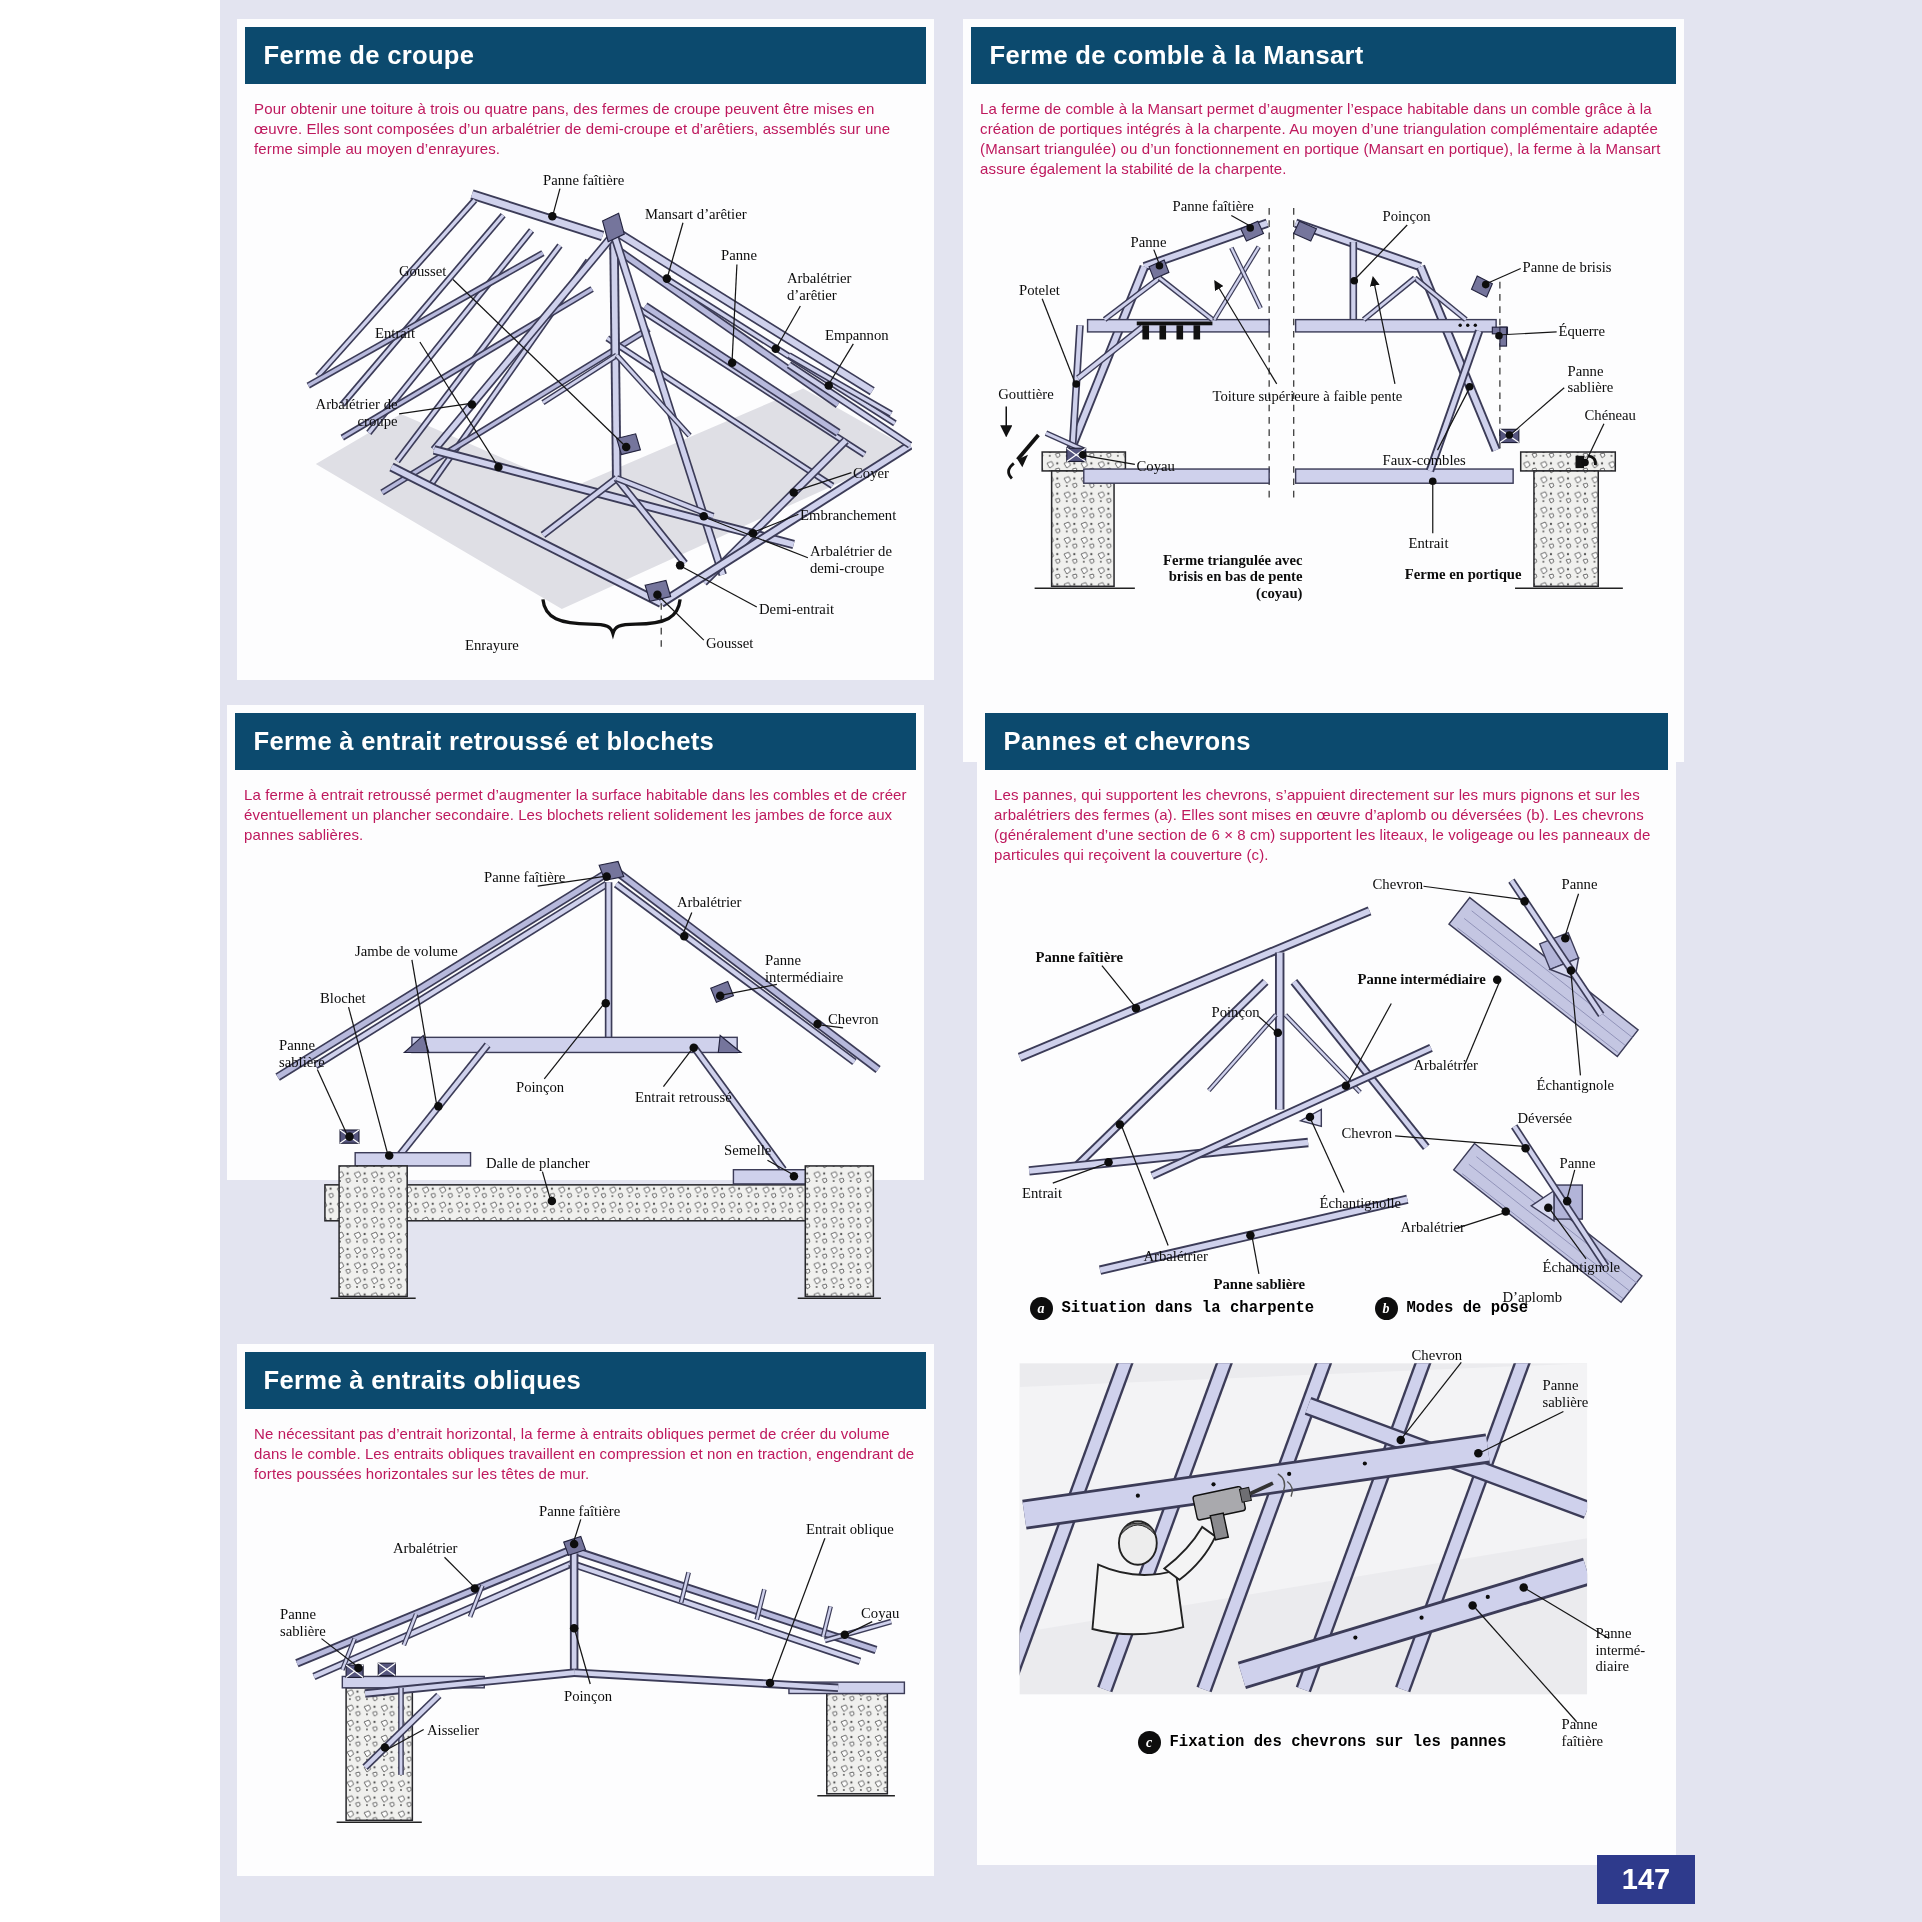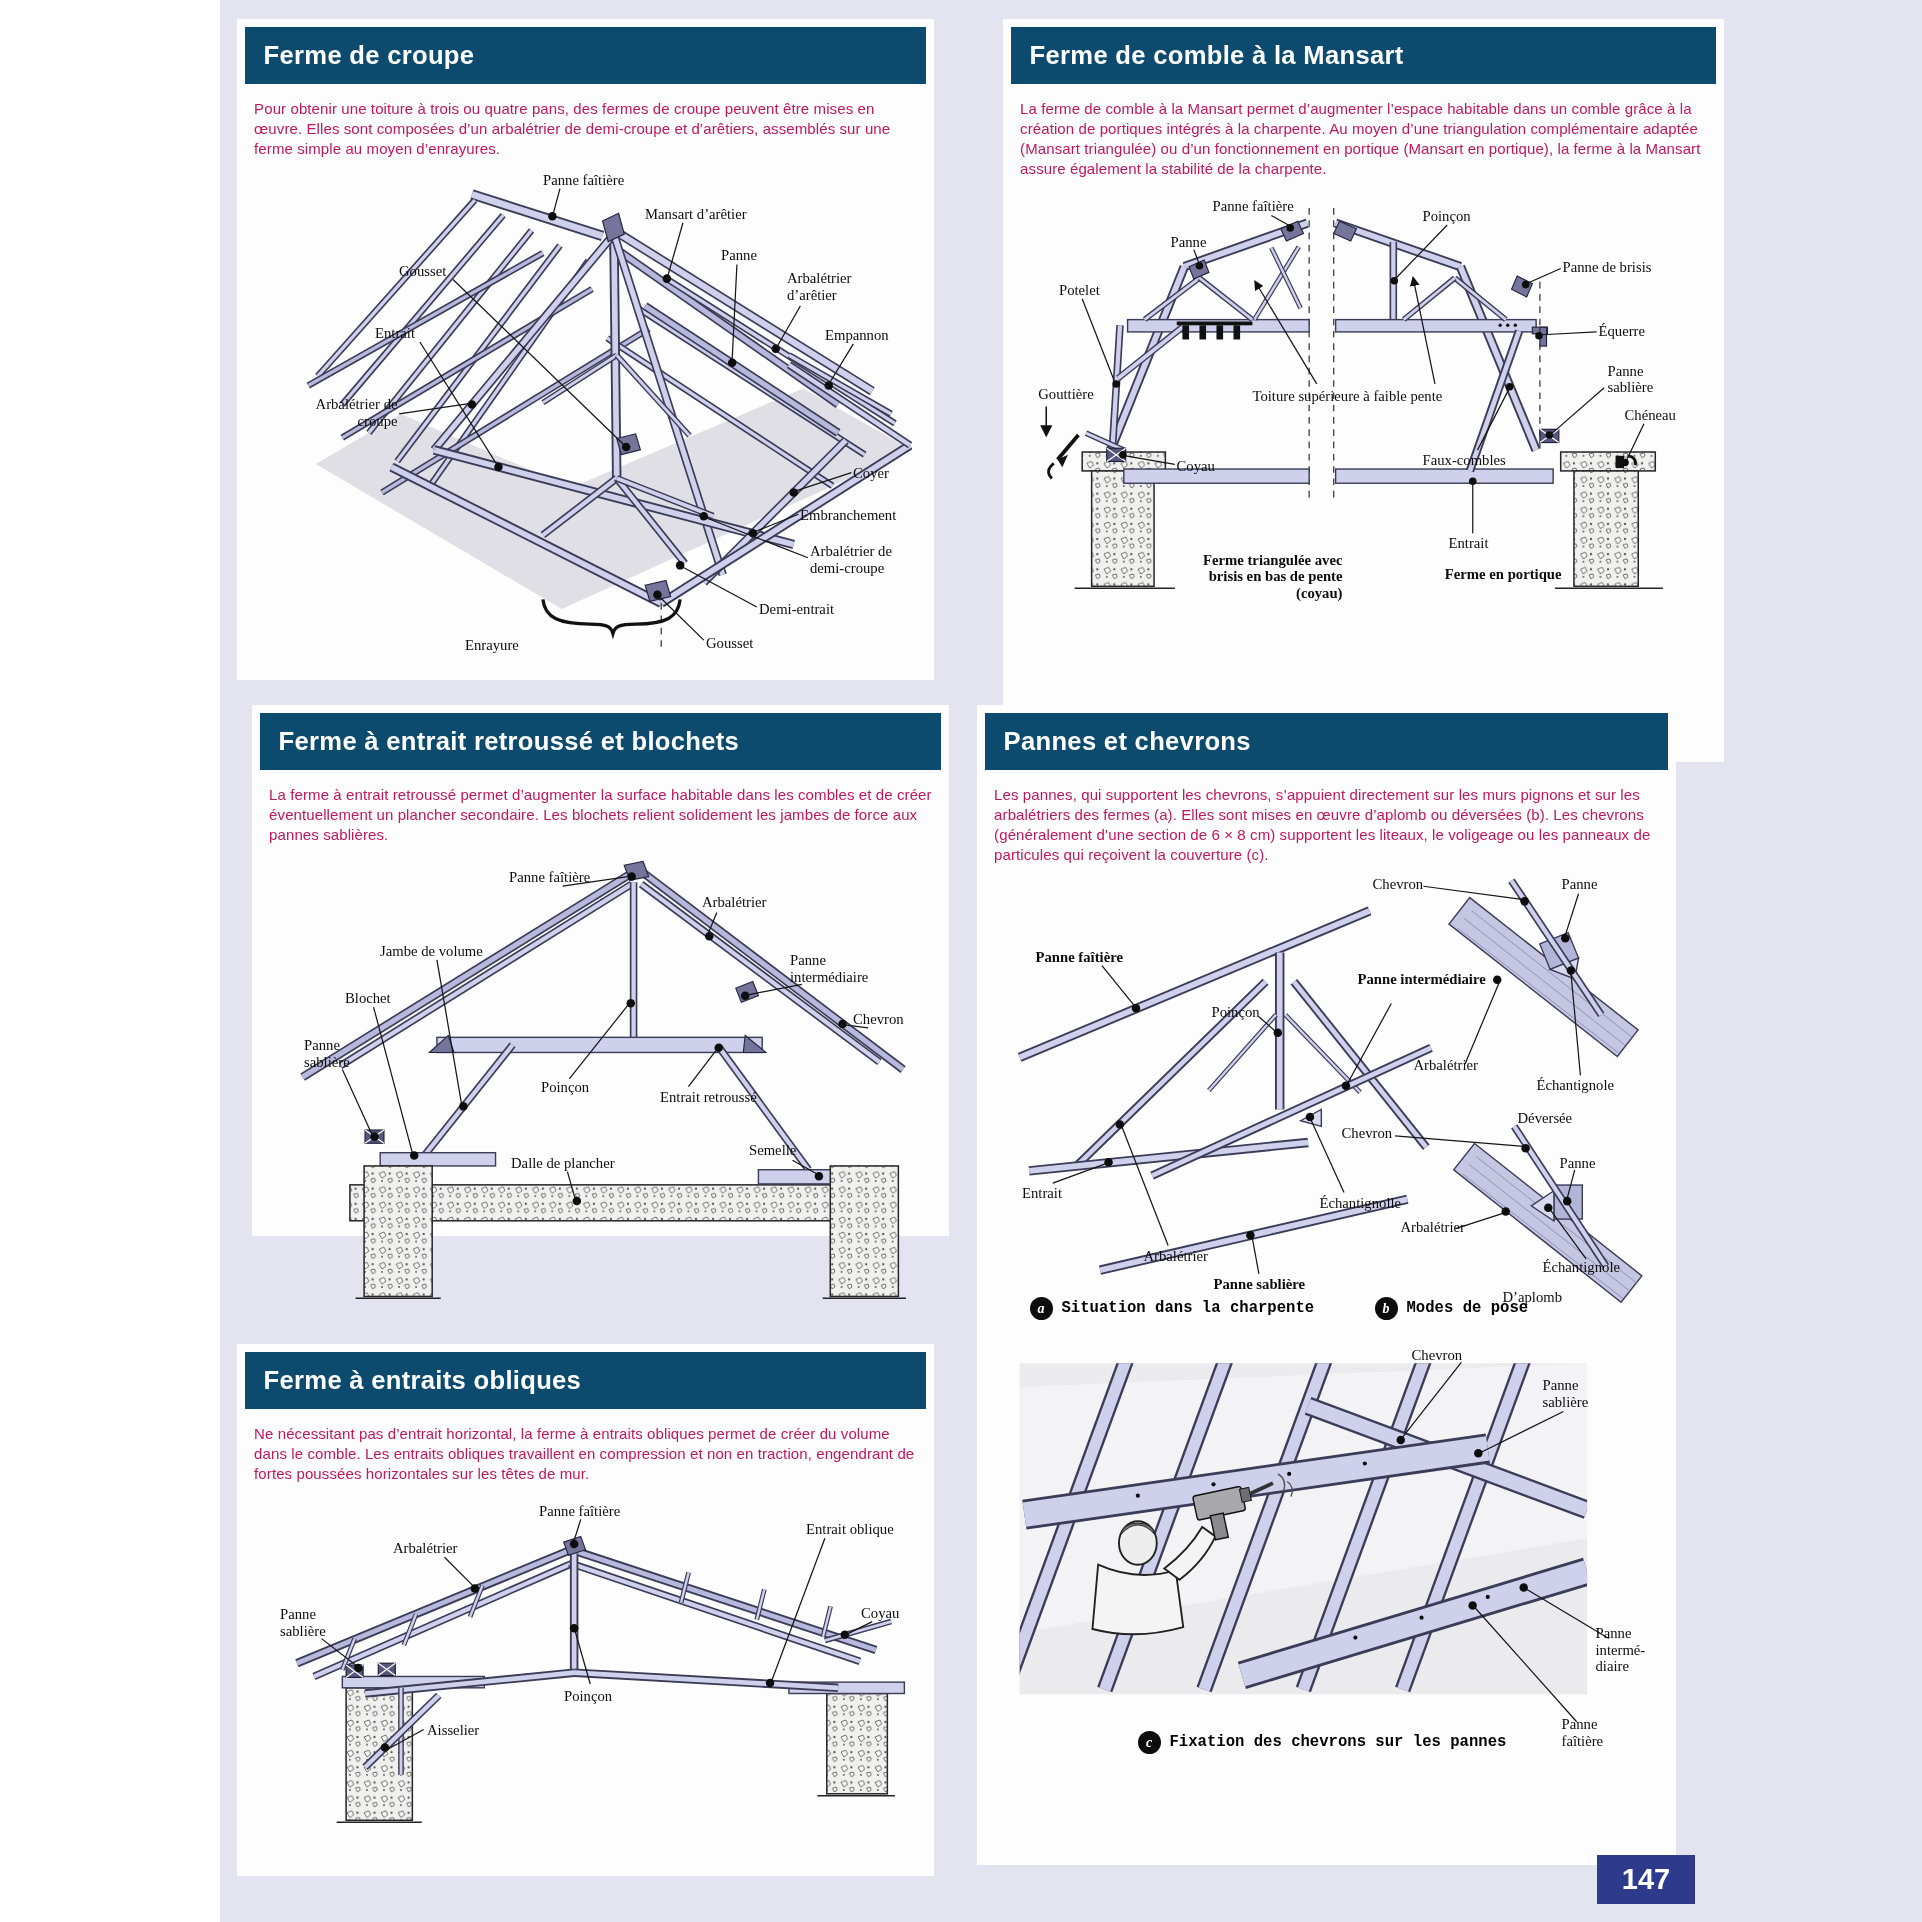--- a/index.html
+++ b/index.html
@@ -1,21 +1,21 @@
 <!DOCTYPE html>
 <html style="font-size:15px"><head>
 <meta charset="utf-8">
 <style>
   html,body{margin:0;padding:0}
   body{width:1923px;height:1923px;background:#fff;position:relative;font-family:"Liberation Sans",sans-serif}
   .page{position:absolute;left:220px;top:0;width:1703px;height:1923px;background:#e3e4f0}
   .panel{position:absolute;background:#fdfdfe;padding:7.6px;box-sizing:border-box}
   #p1{left:17px;top:19px;width:697px;height:661px}
-  #p2{left:783px;top:19px;width:721px;height:743px}
-  #p3{left:32px;top:705px;width:697px;height:531px}
+  #p2{left:743px;top:19px;width:721px;height:743px}
+  #p3{left:7px;top:705px;width:697px;height:475px}
   #p4{left:757px;top:705px;width:699px;height:1160px}
   #p5{left:17px;top:1344px;width:697px;height:532px}
   .ph{height:57px;background:#0c4a6e;color:#fff;font-weight:bold;font-size:25.6px;line-height:57px;padding-left:19px;letter-spacing:0.3px}
   .intro{font-size:15px;line-height:1.34;color:#be185d;margin:15px 7.6px 0 9.5px;letter-spacing:0.1px}
   .diag{position:relative;margin:7.6px auto 0}
   .lb{position:absolute;font-family:"Liberation Serif",serif;font-size:14.7px;line-height:1.13;color:#0c0c0c;white-space:nowrap}
   .lb.wrap{white-space:normal}
   .lb.tc{text-align:right}
   .lb.b{font-weight:bold}
   .lb.i{}

